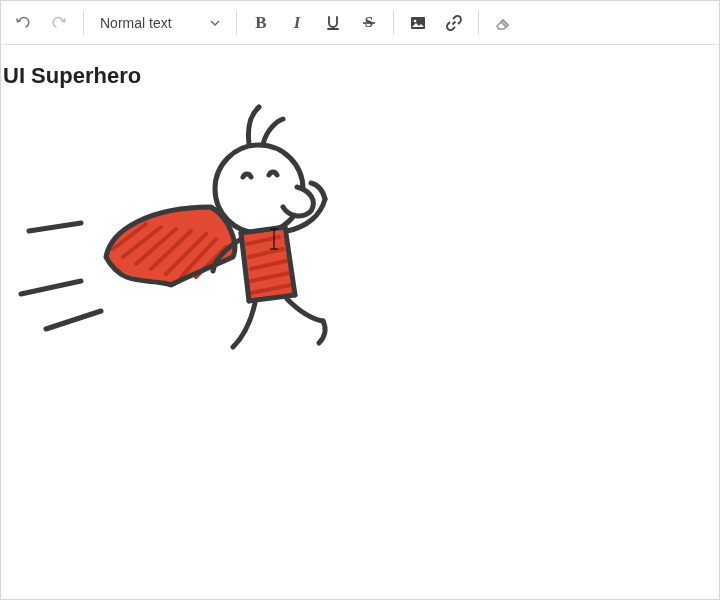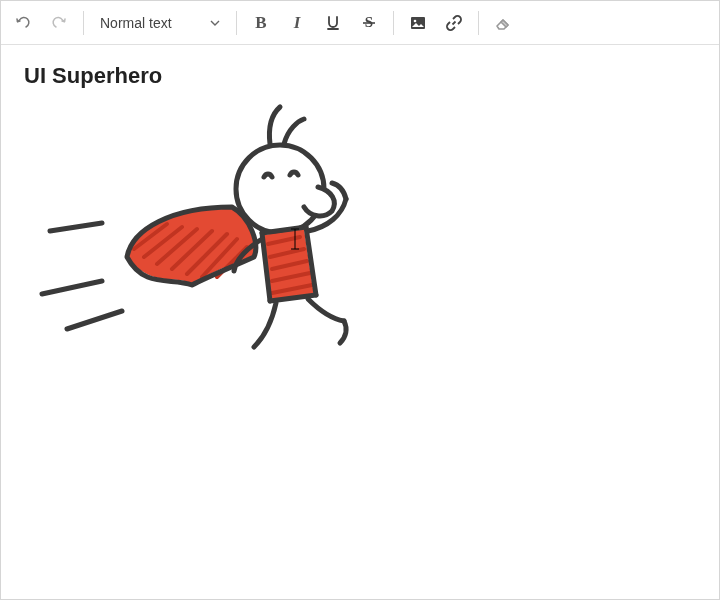--- a/index.html
+++ b/index.html
@@ -47,21 +47,21 @@
     align-items: center;
     justify-content: space-between;
     font-size: 14px;
     color: #444;
     cursor: pointer;
     border-radius: 3px;
   }
   .chev { margin-left: 24px; }
   .content {
     flex: 1;
-    padding: 14px 21px;
+    padding: 14px 0;
     overflow: auto;
     position: relative;
   }
   .heading {
     font-size: 22px;
     font-weight: 700;
     color: #222;
     margin: 4px 0 10px 2px;
   }
   .bold-glyph { font-weight: 700; font-size: 17px; font-family: Georgia, 'Times New Roman', serif; }

